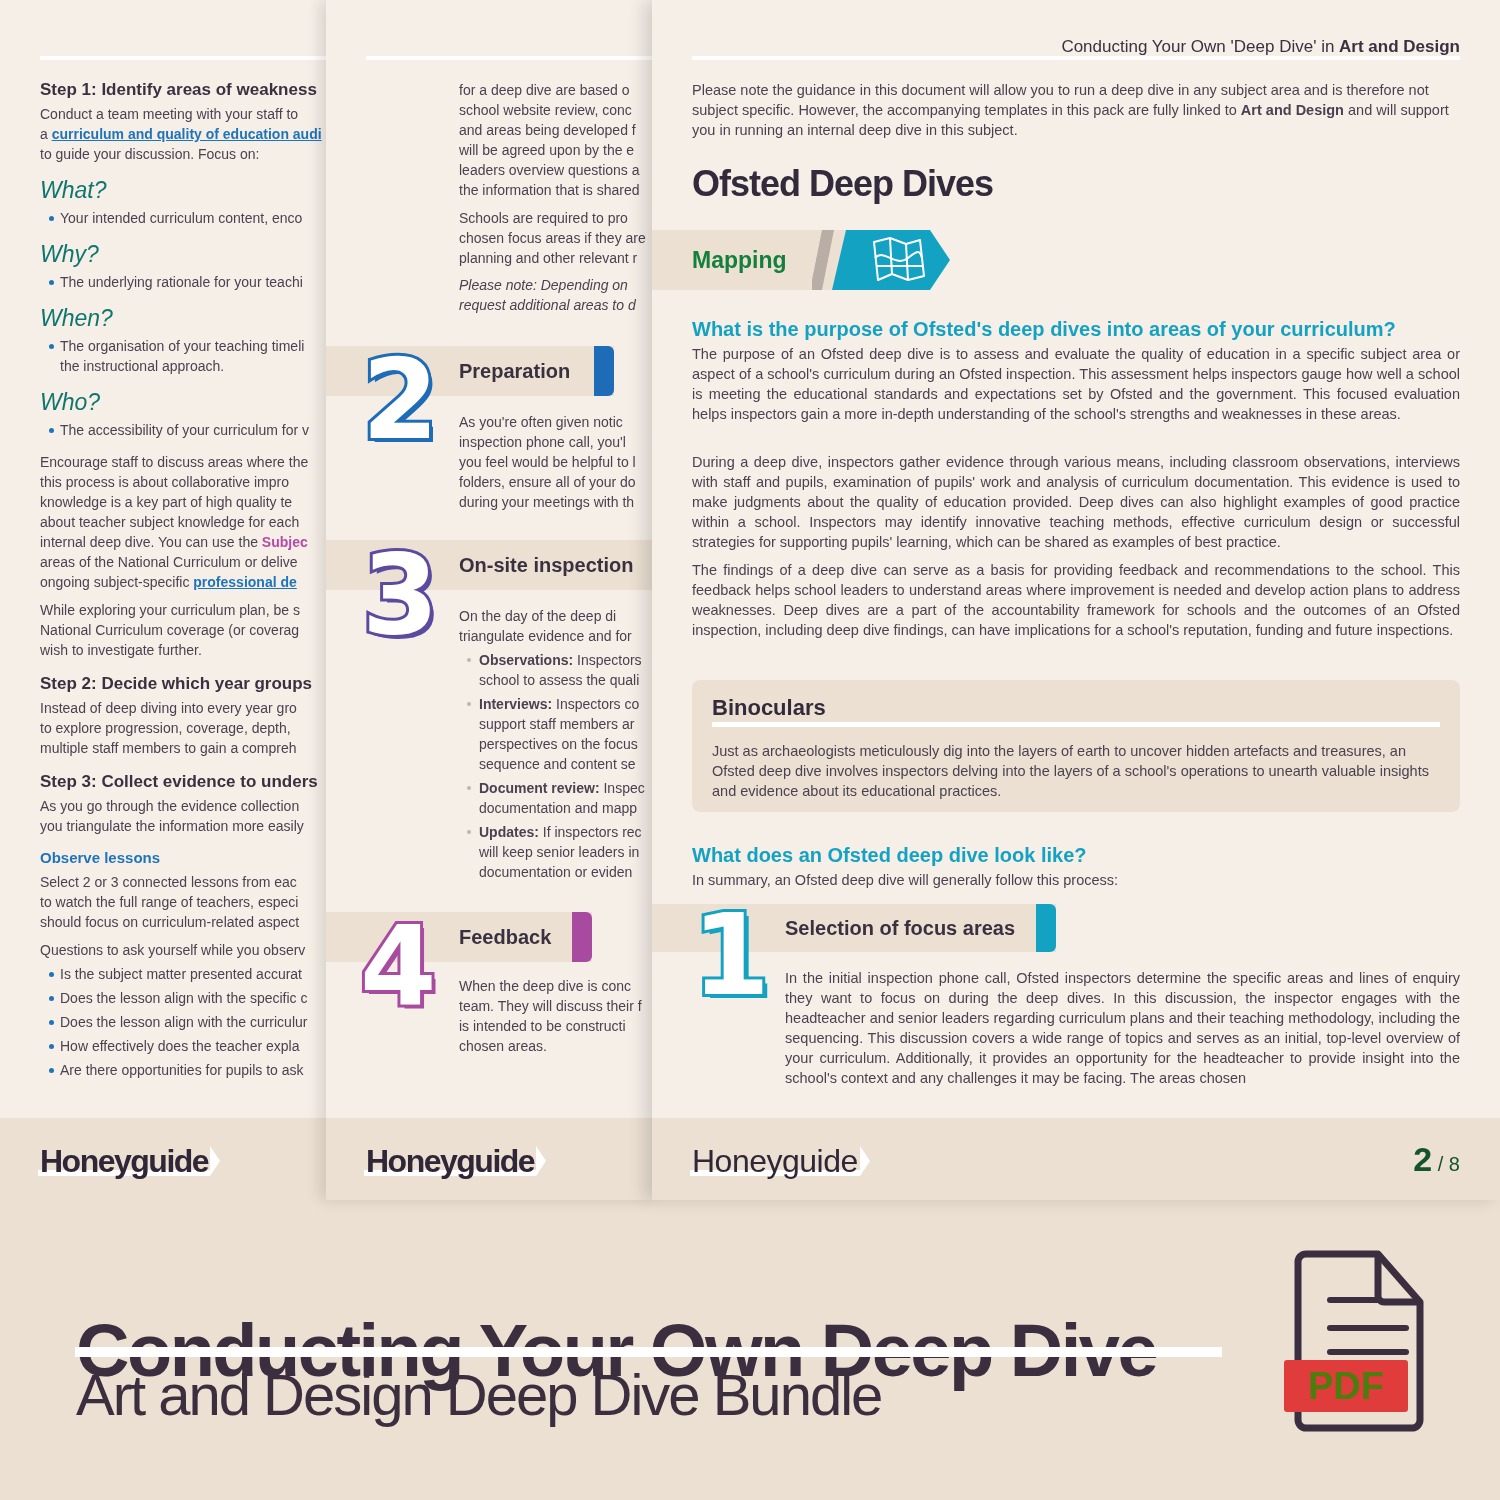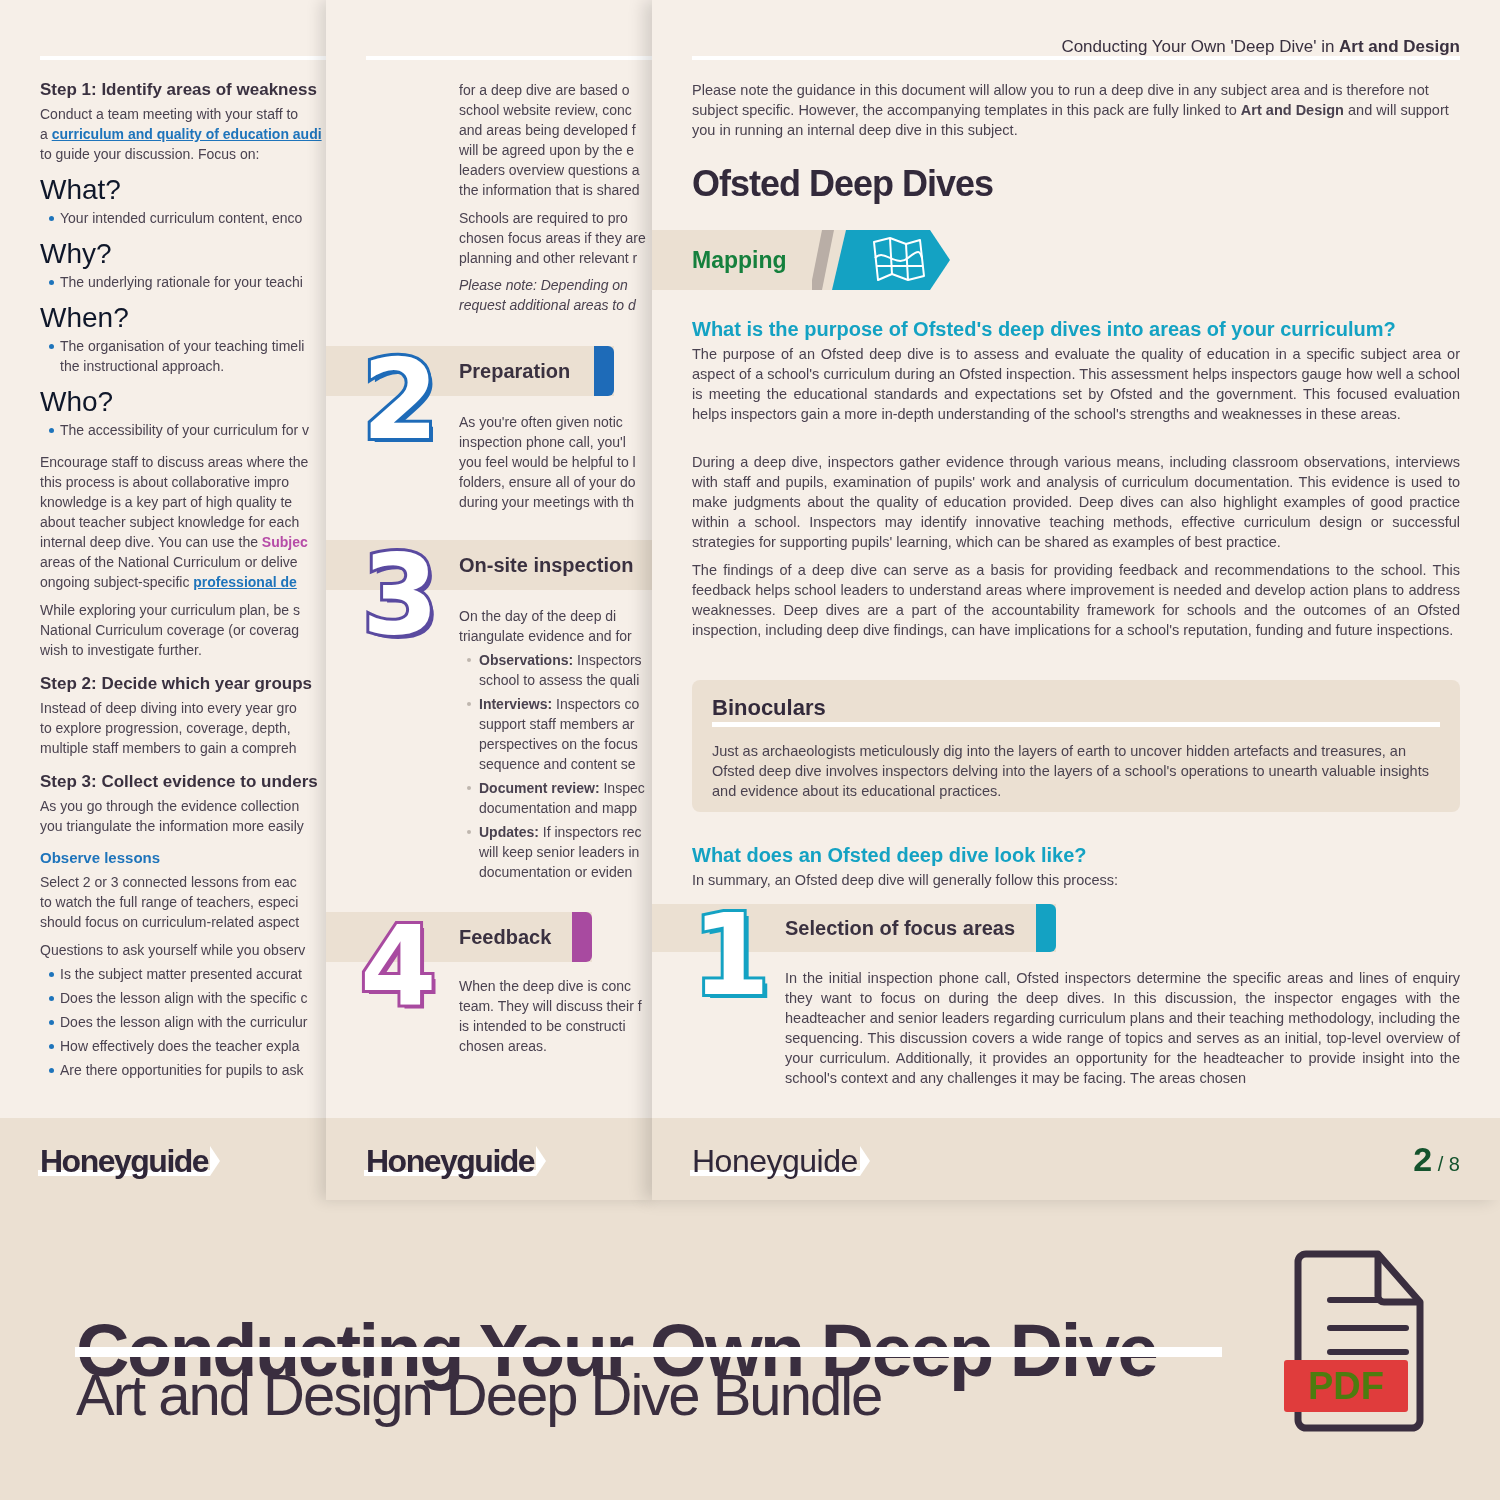--- a/index.html
+++ b/index.html
@@ -22,21 +22,21 @@
   .logo-text::before { content: ""; position: absolute; left: 0; right: 0; top: 0; height: 24px; background: #ebe0d2; }
   .logo-text span { position: relative; }
   .logo-arrow { width: 0; height: 0; border-top: 15px solid transparent; border-bottom: 15px solid transparent; border-left: 10px solid #ffffff; }
   .page-3 .logo-text { font-weight: normal; letter-spacing: -0.5px; }
   .page-num { position: absolute; right: 40px; top: 22px; font-size: 20px; color: #14532d; }
   .page-num b { font-size: 34px; font-weight: bold; }
 
   
   .p1 { position: absolute; left: 40px; top: 80px; width: 420px; font-size: 14px; line-height: 20px; color: #4a4250; }
   .p1 h3 { font-size: 17px; color: #3a3140; margin: 0 0 4px; font-weight: bold; }
-  .p1 .q { font-size: 28px; color: #0f172a; margin: 12px 0 4px; line-height: 28px; }
+  .p1 .q { font-size: 23px; color: #0f766e; margin: 12px 0 4px; line-height: 28px; font-style: italic; }
   .p1 .bullet { padding-left: 20px; position: relative; margin-bottom: 2px; }
   .p1 .bullet::before { content: ""; position: absolute; left: 9px; top: 8px; width: 5px; height: 5px; border-radius: 50%; background: #1e74bb; }
   .p1 p { margin-bottom: 8px; }
   .link { color: #1e74bb; text-decoration: underline; font-weight: bold; }
   .pink { color: #b64ba7; font-weight: bold; }
   .p1 .sub { color: #1e74bb; font-weight: bold; font-size: 15px; margin: 12px 0 4px; }
 
   
   .p2text { position: absolute; left: 133px; width: 400px; font-size: 14px; line-height: 20px; color: #4a4250; }
   .band { position: absolute; left: 0; height: 50px; background: #ebe0d2; }

